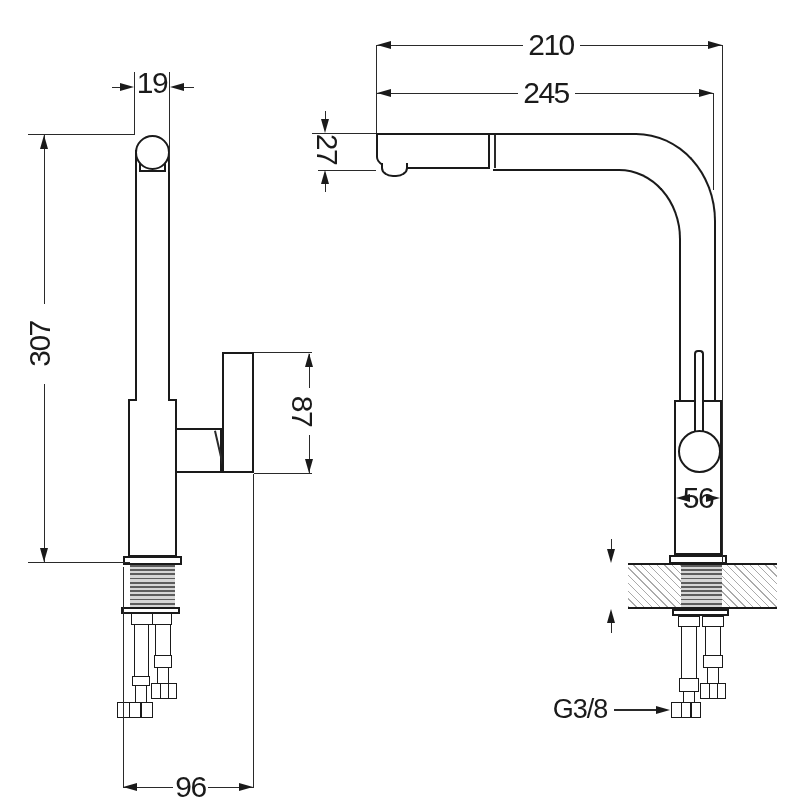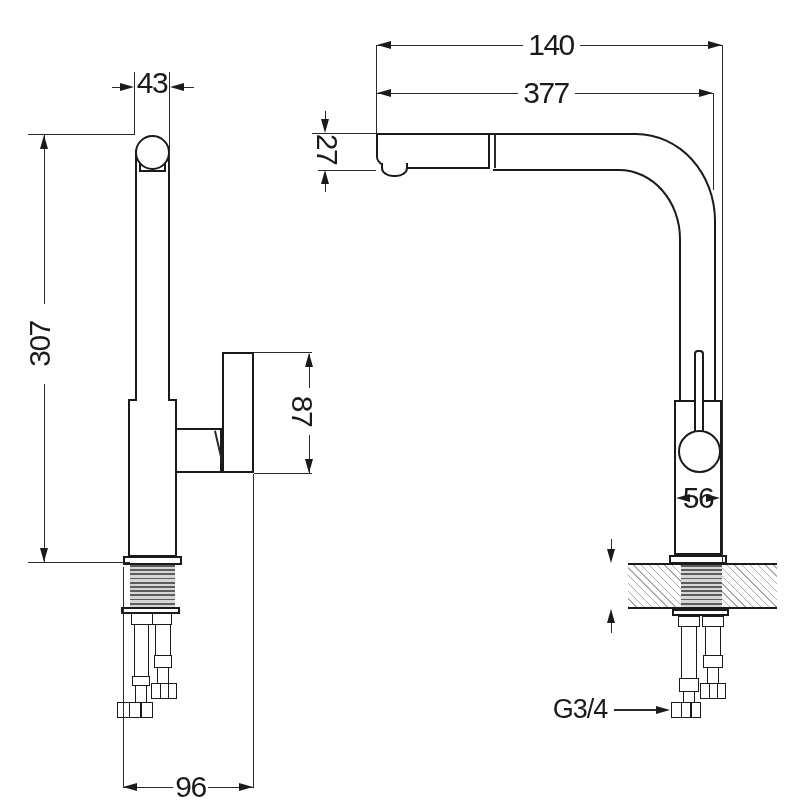--- a/index.html
+++ b/index.html
@@ -81,21 +81,21 @@
   <div class="shape" style="left:703px;top:655px;width:20px;height:13px;border-width:1.5px;"></div>
   <div class="shape" style="left:707px;top:667px;width:12px;height:17px;border-width:1.5px;"></div>
   <div class="shape facets" style="left:700px;top:683px;width:26px;height:16px;border-width:1.5px;"></div>
 
   <div class="ln" style="left:134px;top:72px;width:1px;height:63px;"></div>
   <div class="ln" style="left:169px;top:72px;width:1px;height:100px;"></div>
   <div class="ln" style="left:112px;top:87px;width:10px;height:1px;"></div>
   <div class="ah ah-r" style="left:120px;top:83px;"></div>
   <div class="ah ah-l" style="left:170px;top:83px;"></div>
   <div class="ln" style="left:184px;top:87px;width:10px;height:1px;"></div>
-  <div class="dim" style="left:134px;top:68px;width:36px;height:30px;">43</div>
+  <div class="dim" style="left:134px;top:68px;width:36px;height:30px;">19</div>
 
   <div class="ln" style="left:28px;top:134px;width:107px;height:1px;"></div>
   <div class="ln" style="left:28px;top:562px;width:102px;height:1px;"></div>
   <div class="ln" style="left:44px;top:135px;width:1px;height:172px;"></div>
   <div class="ln" style="left:44px;top:380px;width:1px;height:182px;"></div>
   <div class="ah ah-u" style="left:40px;top:135px;"></div>
   <div class="ah ah-d" style="left:40px;top:548px;"></div>
   <div class="dim rotccw whitebg" style="left:0px;top:329px;width:80px;height:30px;">307</div>
 
   <div class="ln" style="left:254px;top:352px;width:58px;height:1px;"></div>
@@ -114,41 +114,41 @@
   <div class="ah ah-r" style="left:239px;top:783px;"></div>
   <div class="dim" style="left:168px;top:772px;width:45px;height:30px;">96</div>
 
   <div class="ln" style="left:376px;top:45px;width:1px;height:88px;"></div>
   <div class="ln" style="left:722px;top:45px;width:1px;height:518px;"></div>
   <div class="ln" style="left:713px;top:93px;width:1px;height:97px;"></div>
   <div class="ln" style="left:377px;top:45px;width:146px;height:1px;"></div>
   <div class="ln" style="left:580px;top:45px;width:142px;height:1px;"></div>
   <div class="ah ah-l" style="left:377px;top:41px;"></div>
   <div class="ah ah-r" style="left:708px;top:41px;"></div>
-  <div class="dim" style="left:522px;top:31px;width:58px;height:28px;">140</div>
+  <div class="dim" style="left:522px;top:31px;width:58px;height:28px;">210</div>
   <div class="ln" style="left:377px;top:93px;width:141px;height:1px;"></div>
   <div class="ln" style="left:575px;top:93px;width:138px;height:1px;"></div>
   <div class="ah ah-l" style="left:377px;top:89px;"></div>
   <div class="ah ah-r" style="left:699px;top:89px;"></div>
-  <div class="dim" style="left:517px;top:79px;width:58px;height:28px;">377</div>
+  <div class="dim" style="left:517px;top:79px;width:58px;height:28px;">245</div>
 
   <div class="ln" style="left:312px;top:133px;width:64px;height:1px;"></div>
   <div class="ln" style="left:318px;top:170px;width:58px;height:1px;"></div>
   <div class="ln" style="left:325px;top:111px;width:1px;height:8px;"></div>
   <div class="ah ah-d" style="left:321px;top:119px;"></div>
   <div class="ah ah-u" style="left:321px;top:170px;"></div>
   <div class="ln" style="left:325px;top:184px;width:1px;height:8px;"></div>
   <div class="dim rotcw" style="left:309px;top:135px;width:36px;height:28px;">27</div>
 
   <div class="ah ah-l" style="left:676px;top:494px;"></div>
   <div class="ah ah-r" style="left:706px;top:494px;"></div>
   <div class="dim" style="left:679px;top:484px;width:38px;height:28px;">56</div>
 
   <div class="ln" style="left:611px;top:539px;width:1px;height:10px;"></div>
   <div class="ah ah-d" style="left:607px;top:549px;"></div>
   <div class="ah ah-u" style="left:607px;top:609px;"></div>
   <div class="ln" style="left:611px;top:623px;width:1px;height:10px;"></div>
 
-  <div class="dim g38" style="left:548px;top:695px;width:64px;height:28px;">G3/4</div>
+  <div class="dim g38" style="left:548px;top:695px;width:64px;height:28px;">G3/8</div>
   <div class="ln" style="left:614px;top:709px;width:42px;height:1.5px;"></div>
   <div class="ah ah-r" style="left:656px;top:706px;"></div>
 
 </div>
 
 </body></html>

